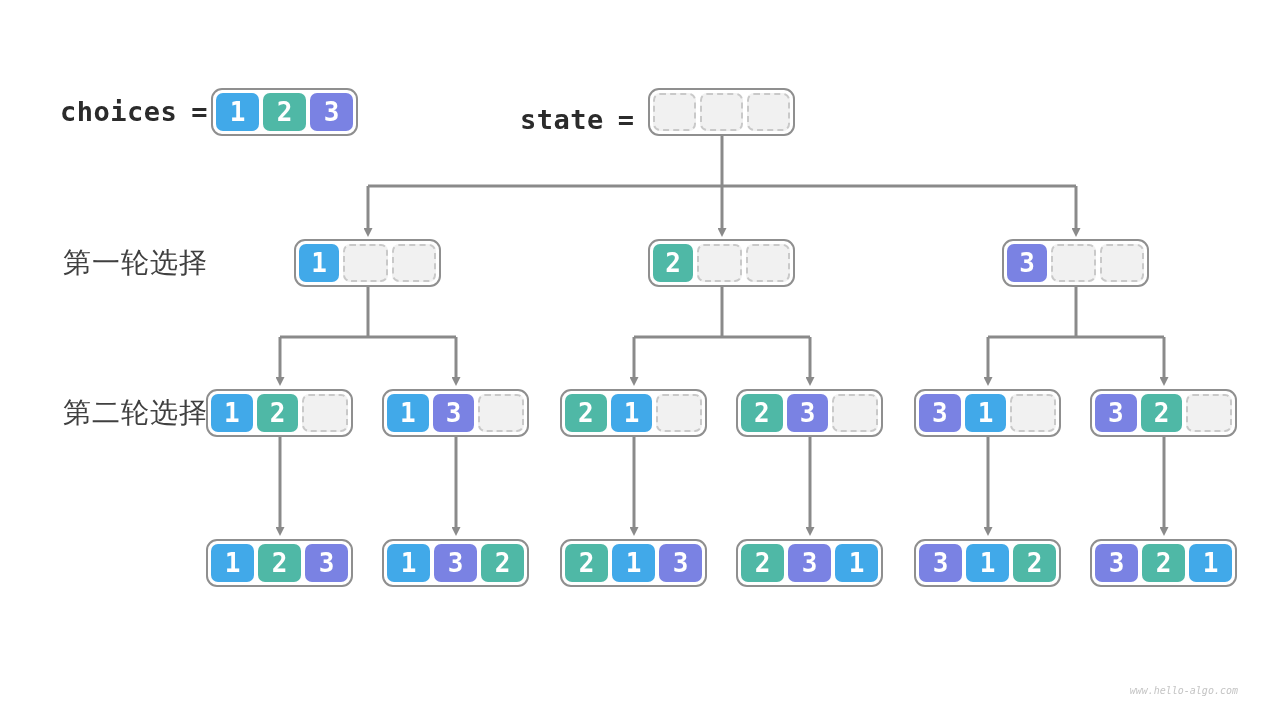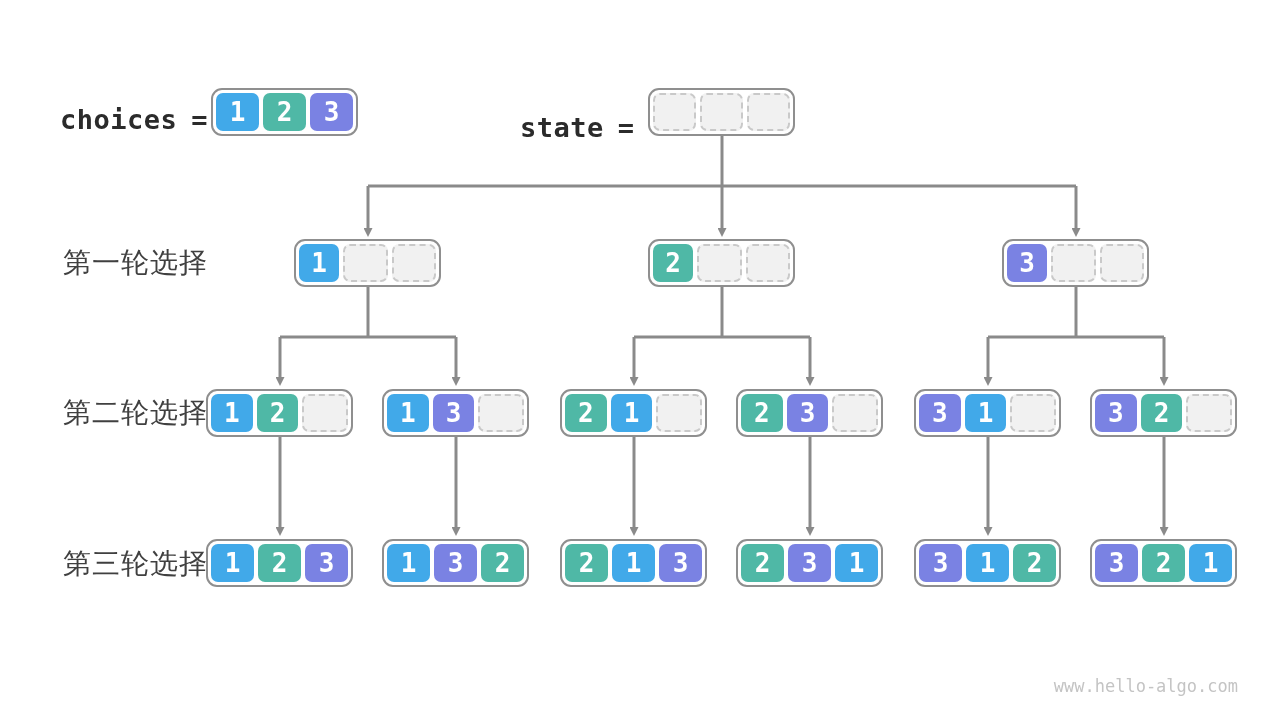--- a/index.html
+++ b/index.html
@@ -15,32 +15,32 @@
   }
   .cell {
     flex:1; box-sizing:border-box; border-radius:7px;
     display:flex; align-items:center; justify-content:center;
     font-family:"DejaVu Sans Mono", monospace; font-weight:bold;
     font-size:26px; color:#ffffff;
   }
   .cell.empty { background:#f1f1f1; border:2px dashed #c9c9c9; }
   .cell.filled { border:none; }
   .expr {
-    position:absolute; top:88px; height:47px; display:flex; align-items:flex-end;
+    position:absolute; top:88px; height:47px; display:flex; align-items:center;
     font-family:"DejaVu Sans Mono", monospace; font-weight:bold;
     font-size:27px; color:#2b2b2b; letter-spacing:0.5px;
   }
   .expr .eq { margin-left:14px; }
   .row-label {
     position:absolute; left:63px; font-size:28px; line-height:28px;
     color:#404040; letter-spacing:1px; white-space:nowrap;
   }
   .watermark {
     position:absolute; right:42px; bottom:24px;
-    font-family:"DejaVu Sans Mono", monospace; font-size:17px; color:#c4c4c4;
+    font-family:"DejaVu Sans Mono", monospace; font-size:10px; color:#c4c4c4;font-style:italic;
   }
 </style>
 </head>
 <body>
 
 <div class="canvas">
 
   <svg class="arrows" viewBox="0 0 1280 720">
     <defs>
       <marker id="ah" markerWidth="9" markerHeight="9" refX="3" refY="4.5" orient="auto" markerUnits="userSpaceOnUse">
@@ -93,21 +93,20 @@
     <span class="eq">=</span>
   </div>
   <div class="node" style="left:648px;top:88px">
     <span class="cell empty"></span>
     <span class="cell empty"></span>
     <span class="cell empty"></span>
   </div>
 
   <div class="row-label" style="top:249px">第一轮选择</div>
   <div class="row-label" style="top:399px">第二轮选择</div>
-  <div class="row-label" style="top:550px">第三轮选择</div>
 
   <div class="node" style="left:294px;top:239px">
     <span class="cell filled" style="background: rgb(65, 169, 233);">1</span>
     <span class="cell empty"></span>
     <span class="cell empty"></span>
   </div>
   <div class="node" style="left:648px;top:239px">
     <span class="cell filled" style="background: rgb(79, 184, 166);">2</span>
     <span class="cell empty"></span>
     <span class="cell empty"></span>

